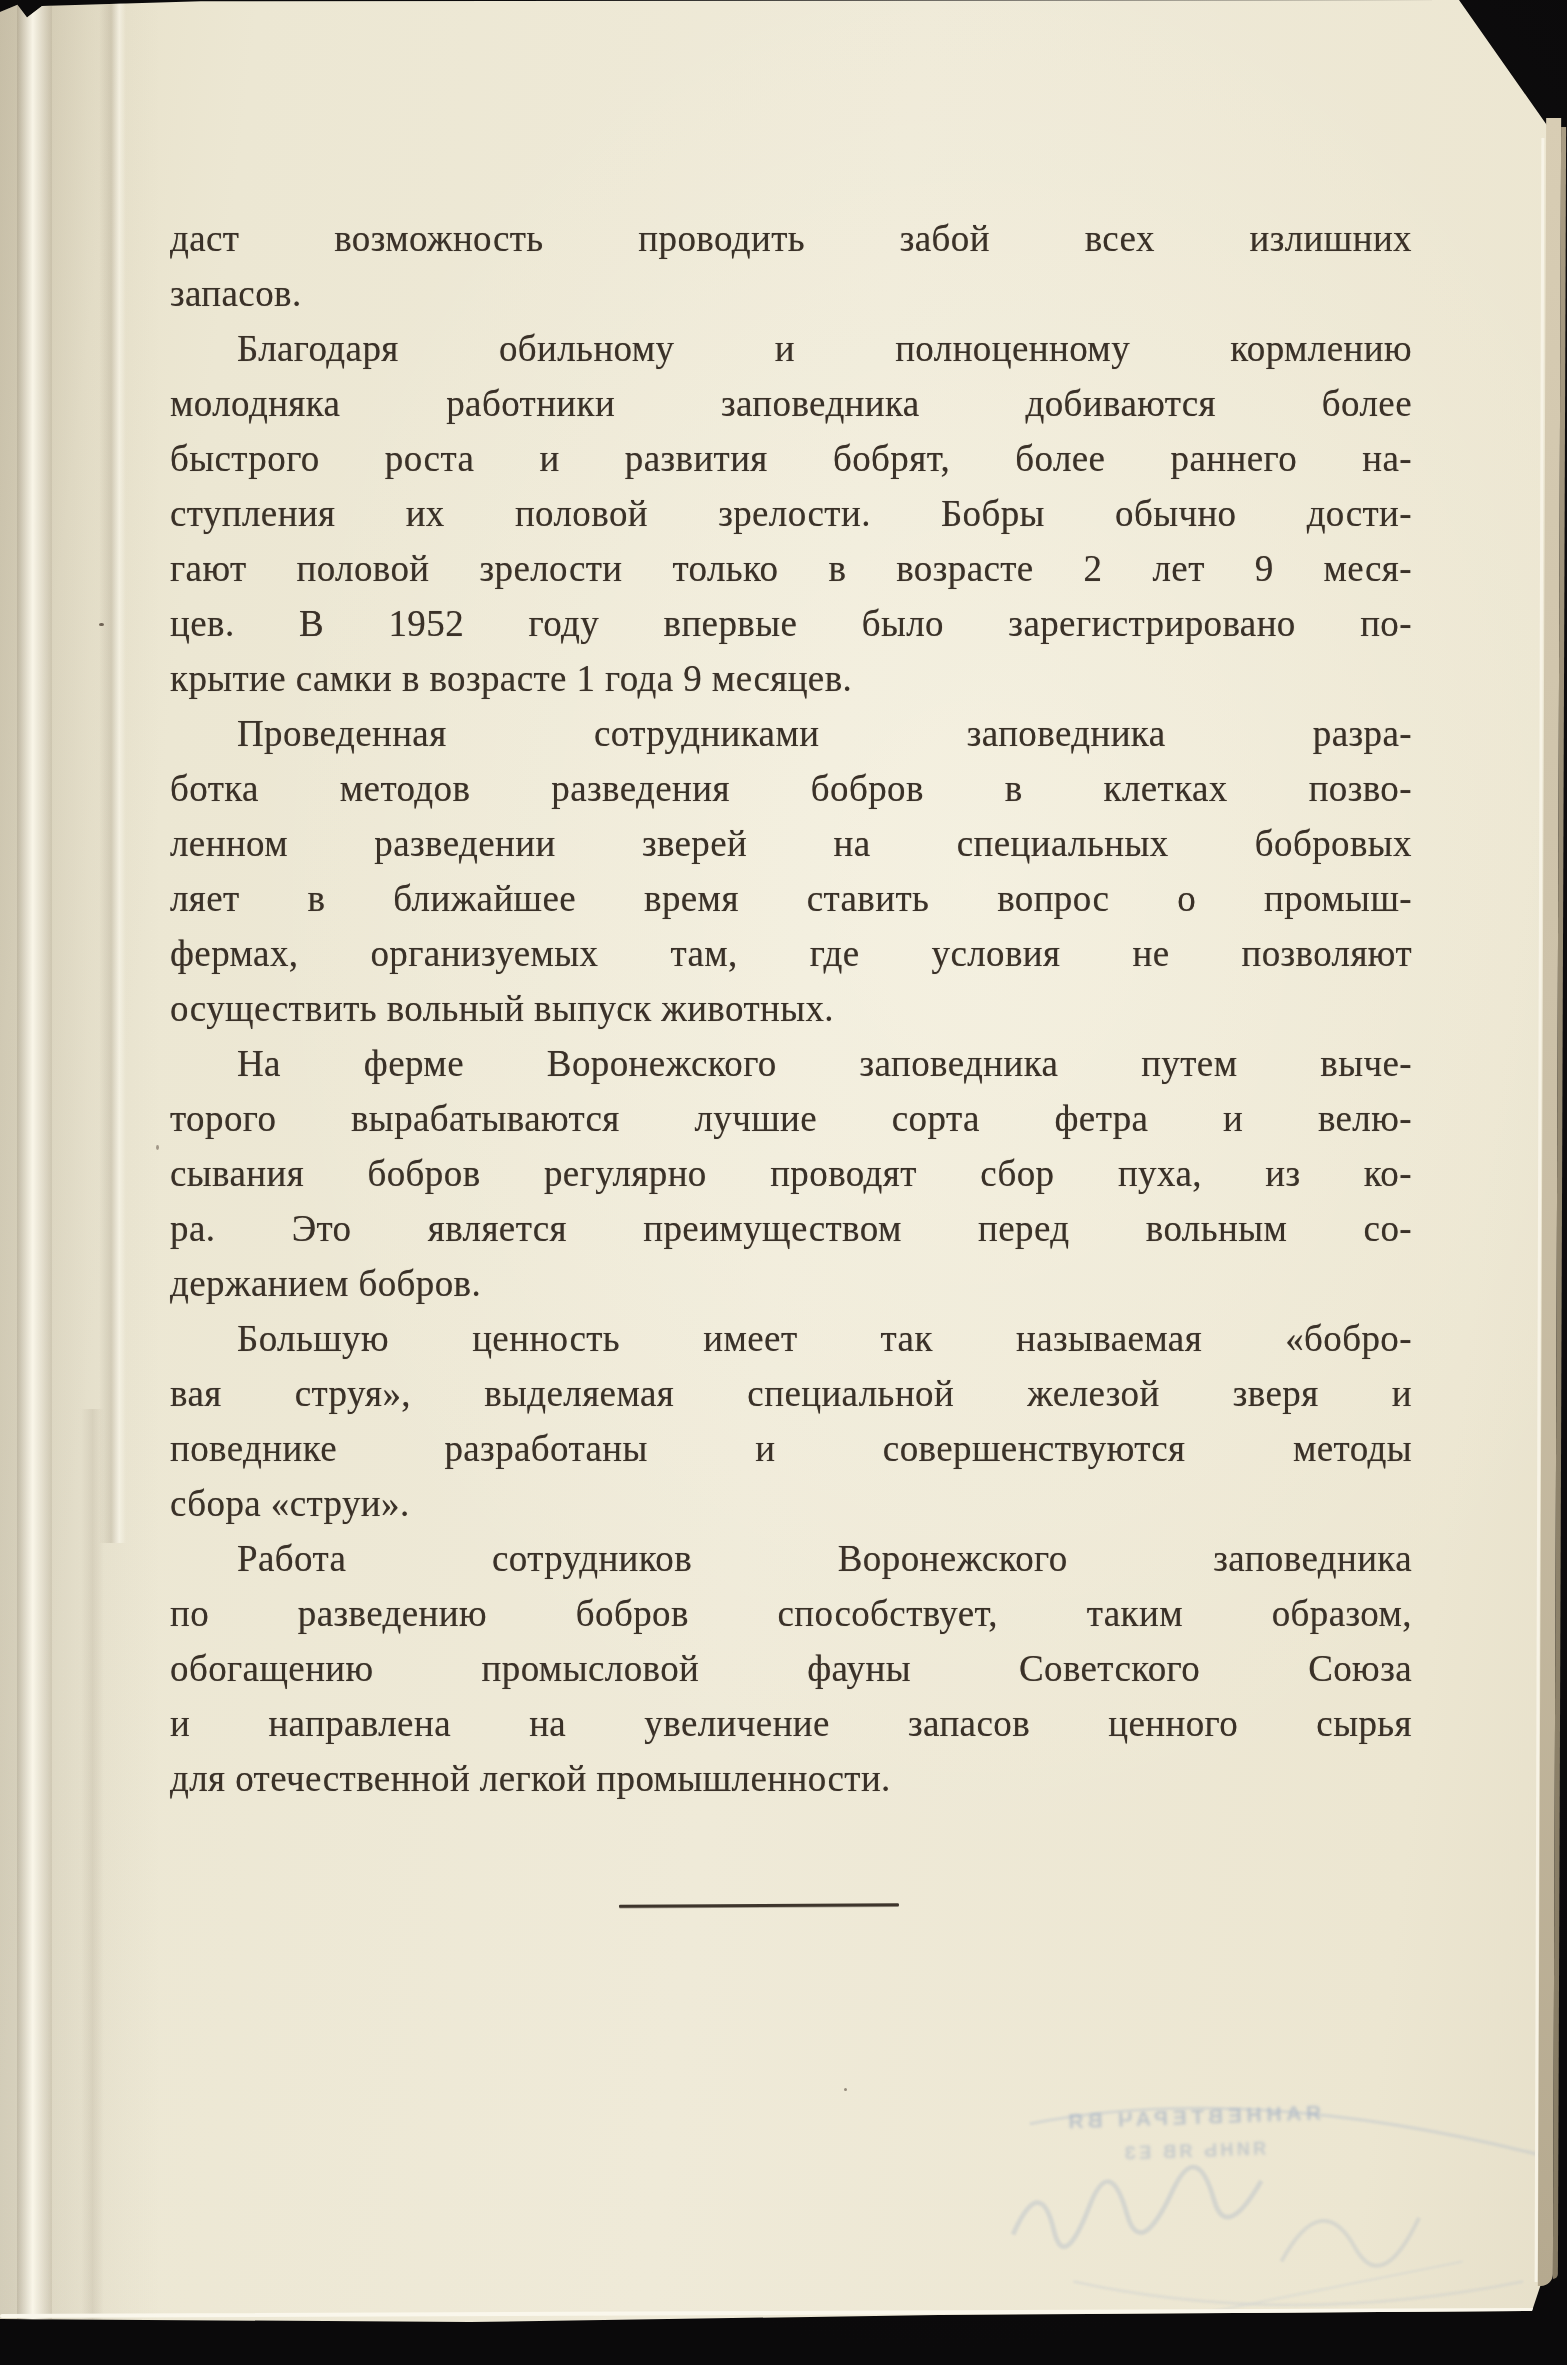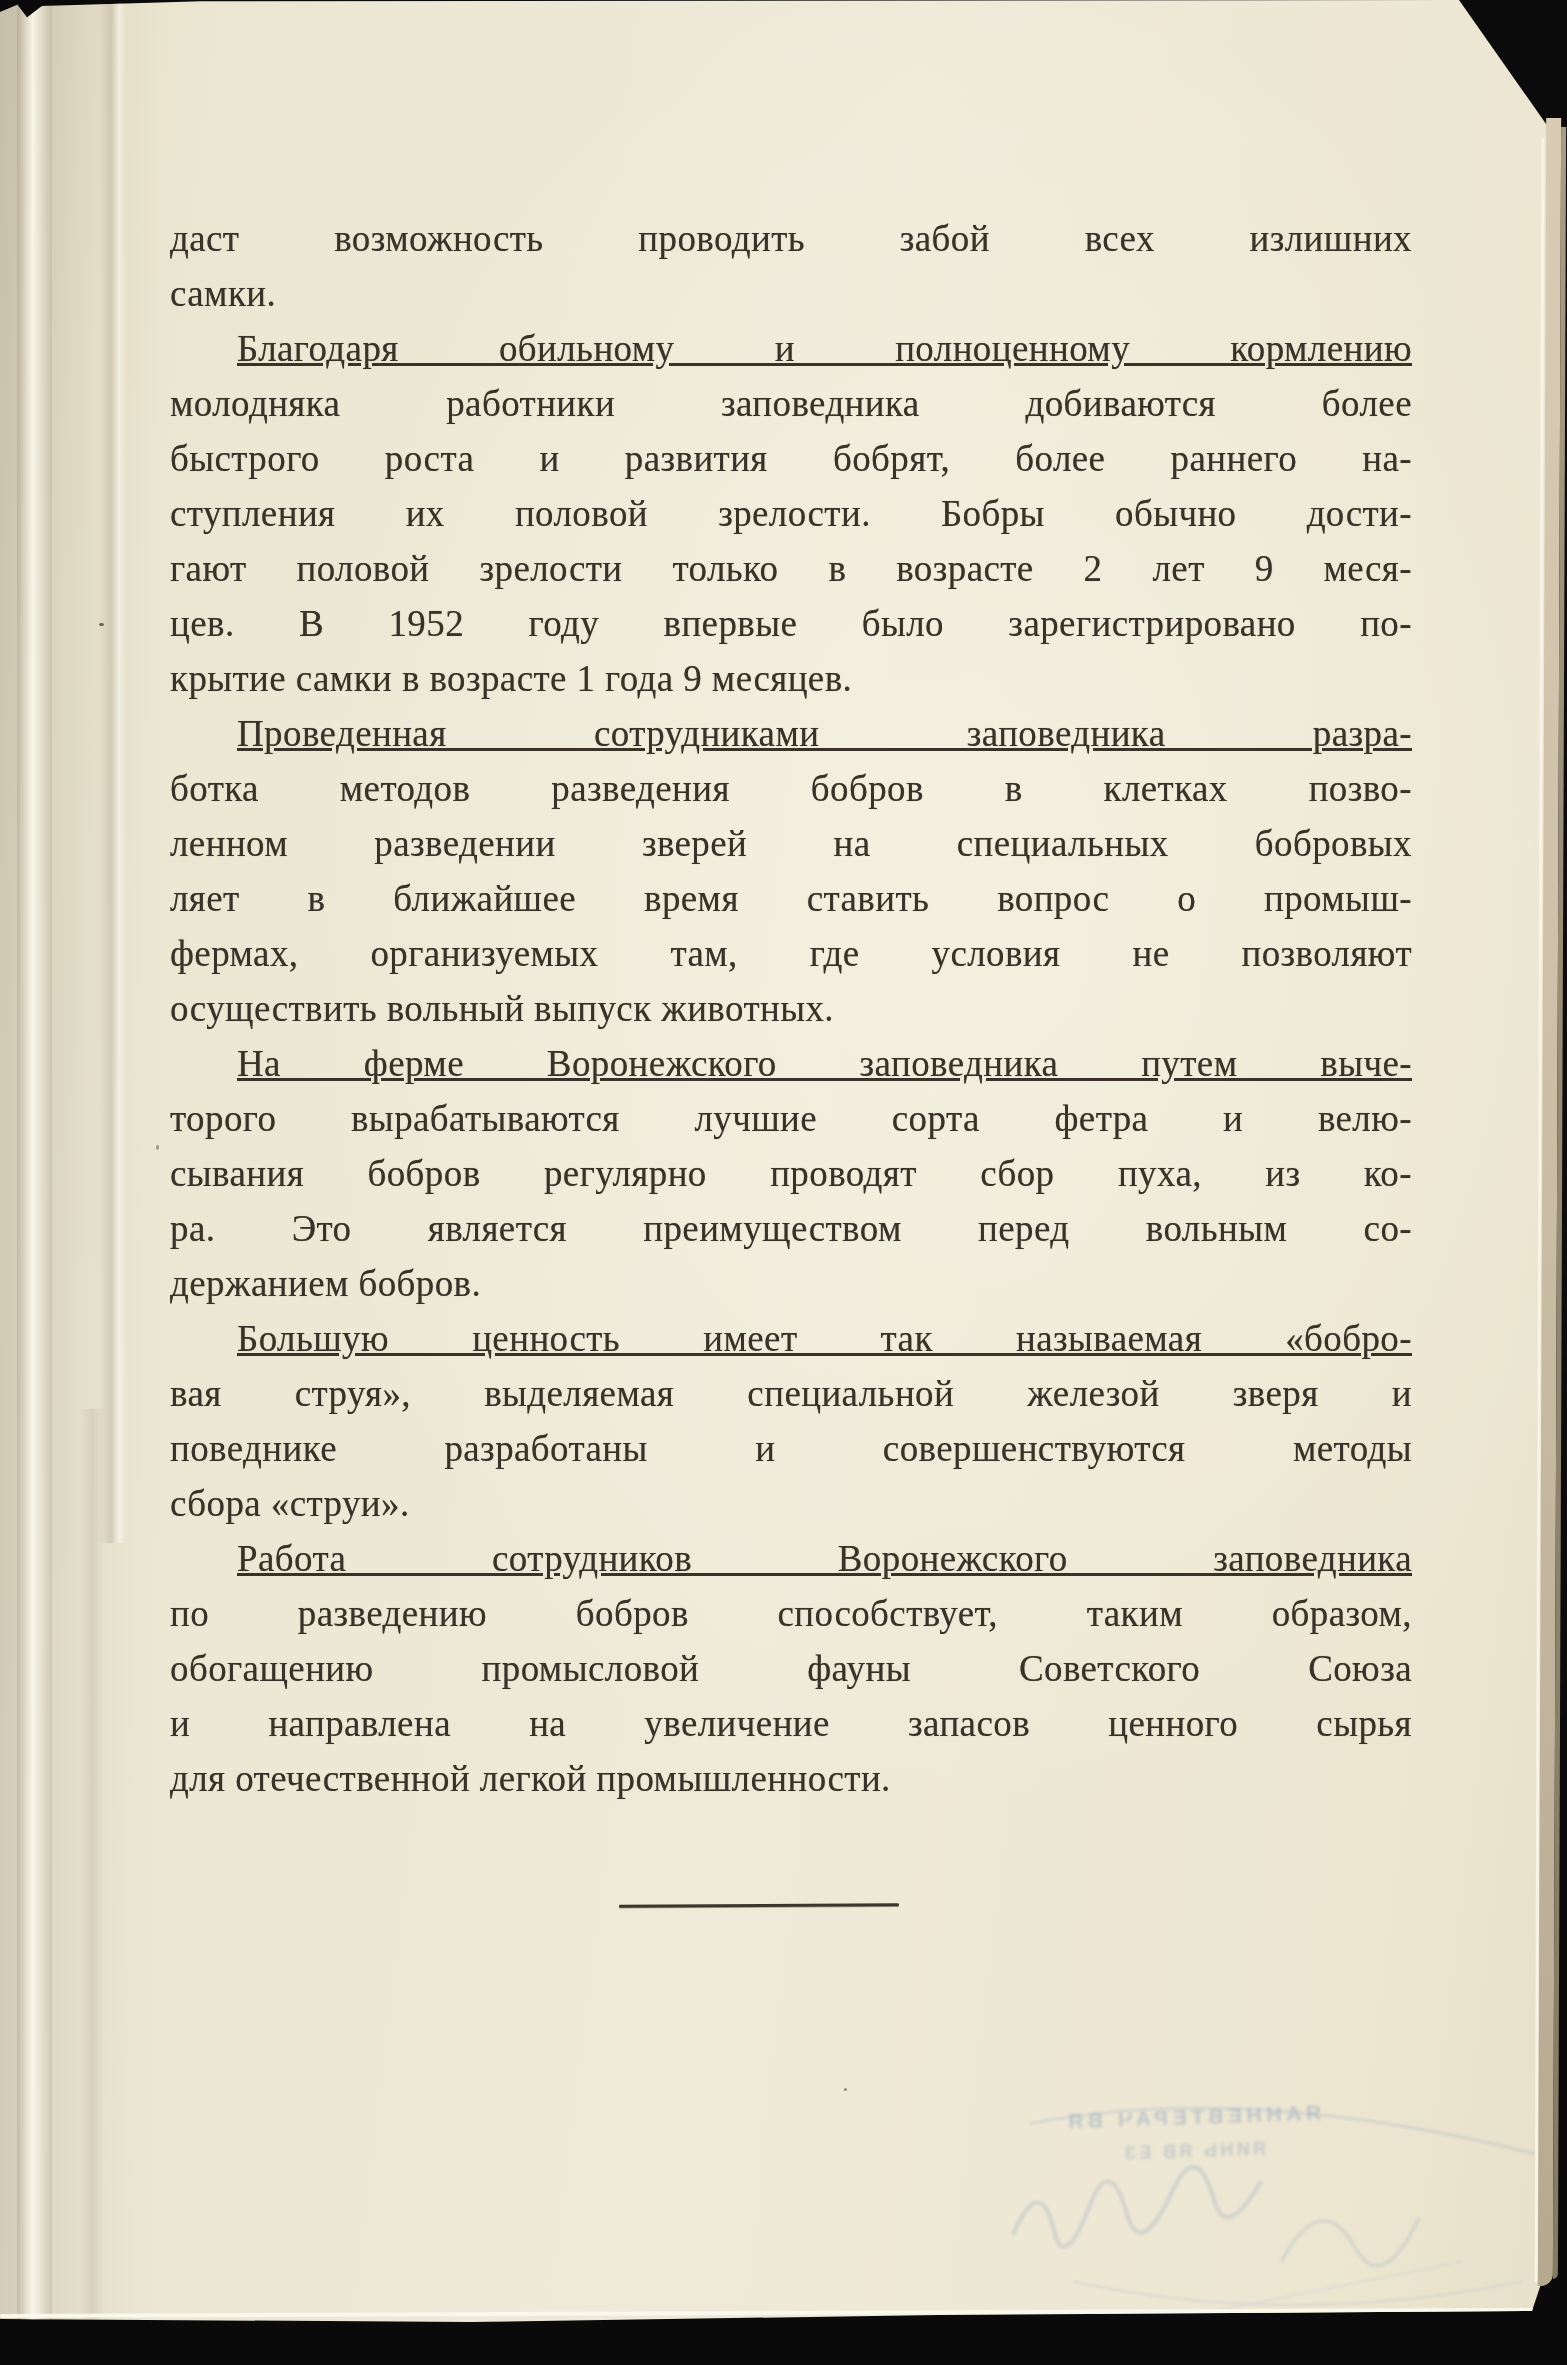--- a/index.html
+++ b/index.html
@@ -44,21 +44,21 @@
   
   #text-block{
     position:absolute;left:170px;top:211px;width:1242px;
     color:#3a3128;font-size:37px;letter-spacing:0.4px;
     text-shadow:0 0 0.7px rgba(58,49,40,.55);
   }
   .line{height:55px;line-height:55px;white-space:nowrap;text-align:justify;}
   .line.just{text-align:justify;text-align-last:justify;white-space:normal;
     overflow:hidden;max-height:55px;}
   .line.last{text-align:left;text-align-last:left;}
-  .line.first{text-indent:67px;text-decoration:underline;}
+  .line.first{text-indent:67px;}
   
   #divider{position:absolute;left:619px;top:1904px;width:280px;height:3.4px;
     background:#3e352c;transform:rotate(-0.3deg);border-radius:1.3px;
     box-shadow:0 0.7px 0 rgba(62,53,44,.4);}
   
   #stamp{position:absolute;left:1006px;top:2086px;width:376px;height:154px;
     transform:rotate(-2deg);opacity:.5;filter:blur(1.5px);
     color:#8fa2c0;}
   #stamp .mirror{transform:scaleX(-1);}
   .stamp-line1{font-size:21px;font-weight:bold;letter-spacing:4.7px;text-align:center;
@@ -74,21 +74,21 @@
 <div id="canvas">
 
   <div id="page">
     <div class="gutter-shade"></div>
     <div class="fold-hi"></div>
     <div class="crease1"></div>
     <div class="crease2"></div>
 
     <div id="text-block">
         <div class="line just">даст возможность проводить забой всех излишних</div>
-        <div class="line last">самки.</div>
+        <div class="line last">запасов.</div>
         <div class="line just first">Благодаря обильному и полноценному кормлению</div>
         <div class="line just">молодняка работники заповедника добиваются более</div>
         <div class="line just">быстрого роста и развития бобрят, более раннего на-</div>
         <div class="line just">ступления их половой зрелости. Бобры обычно дости-</div>
         <div class="line just">гают половой зрелости только в возрасте 2 лет 9 меся-</div>
         <div class="line just">цев. В 1952 году впервые было зарегистрировано по-</div>
         <div class="line last">крытие самки в возрасте 1 года 9 месяцев.</div>
         <div class="line just first">Проведенная сотрудниками заповедника разра-</div>
         <div class="line just">ботка методов разведения бобров в клетках позво-</div>
         <div class="line just">ленном разведении зверей на специальных бобровых</div>

